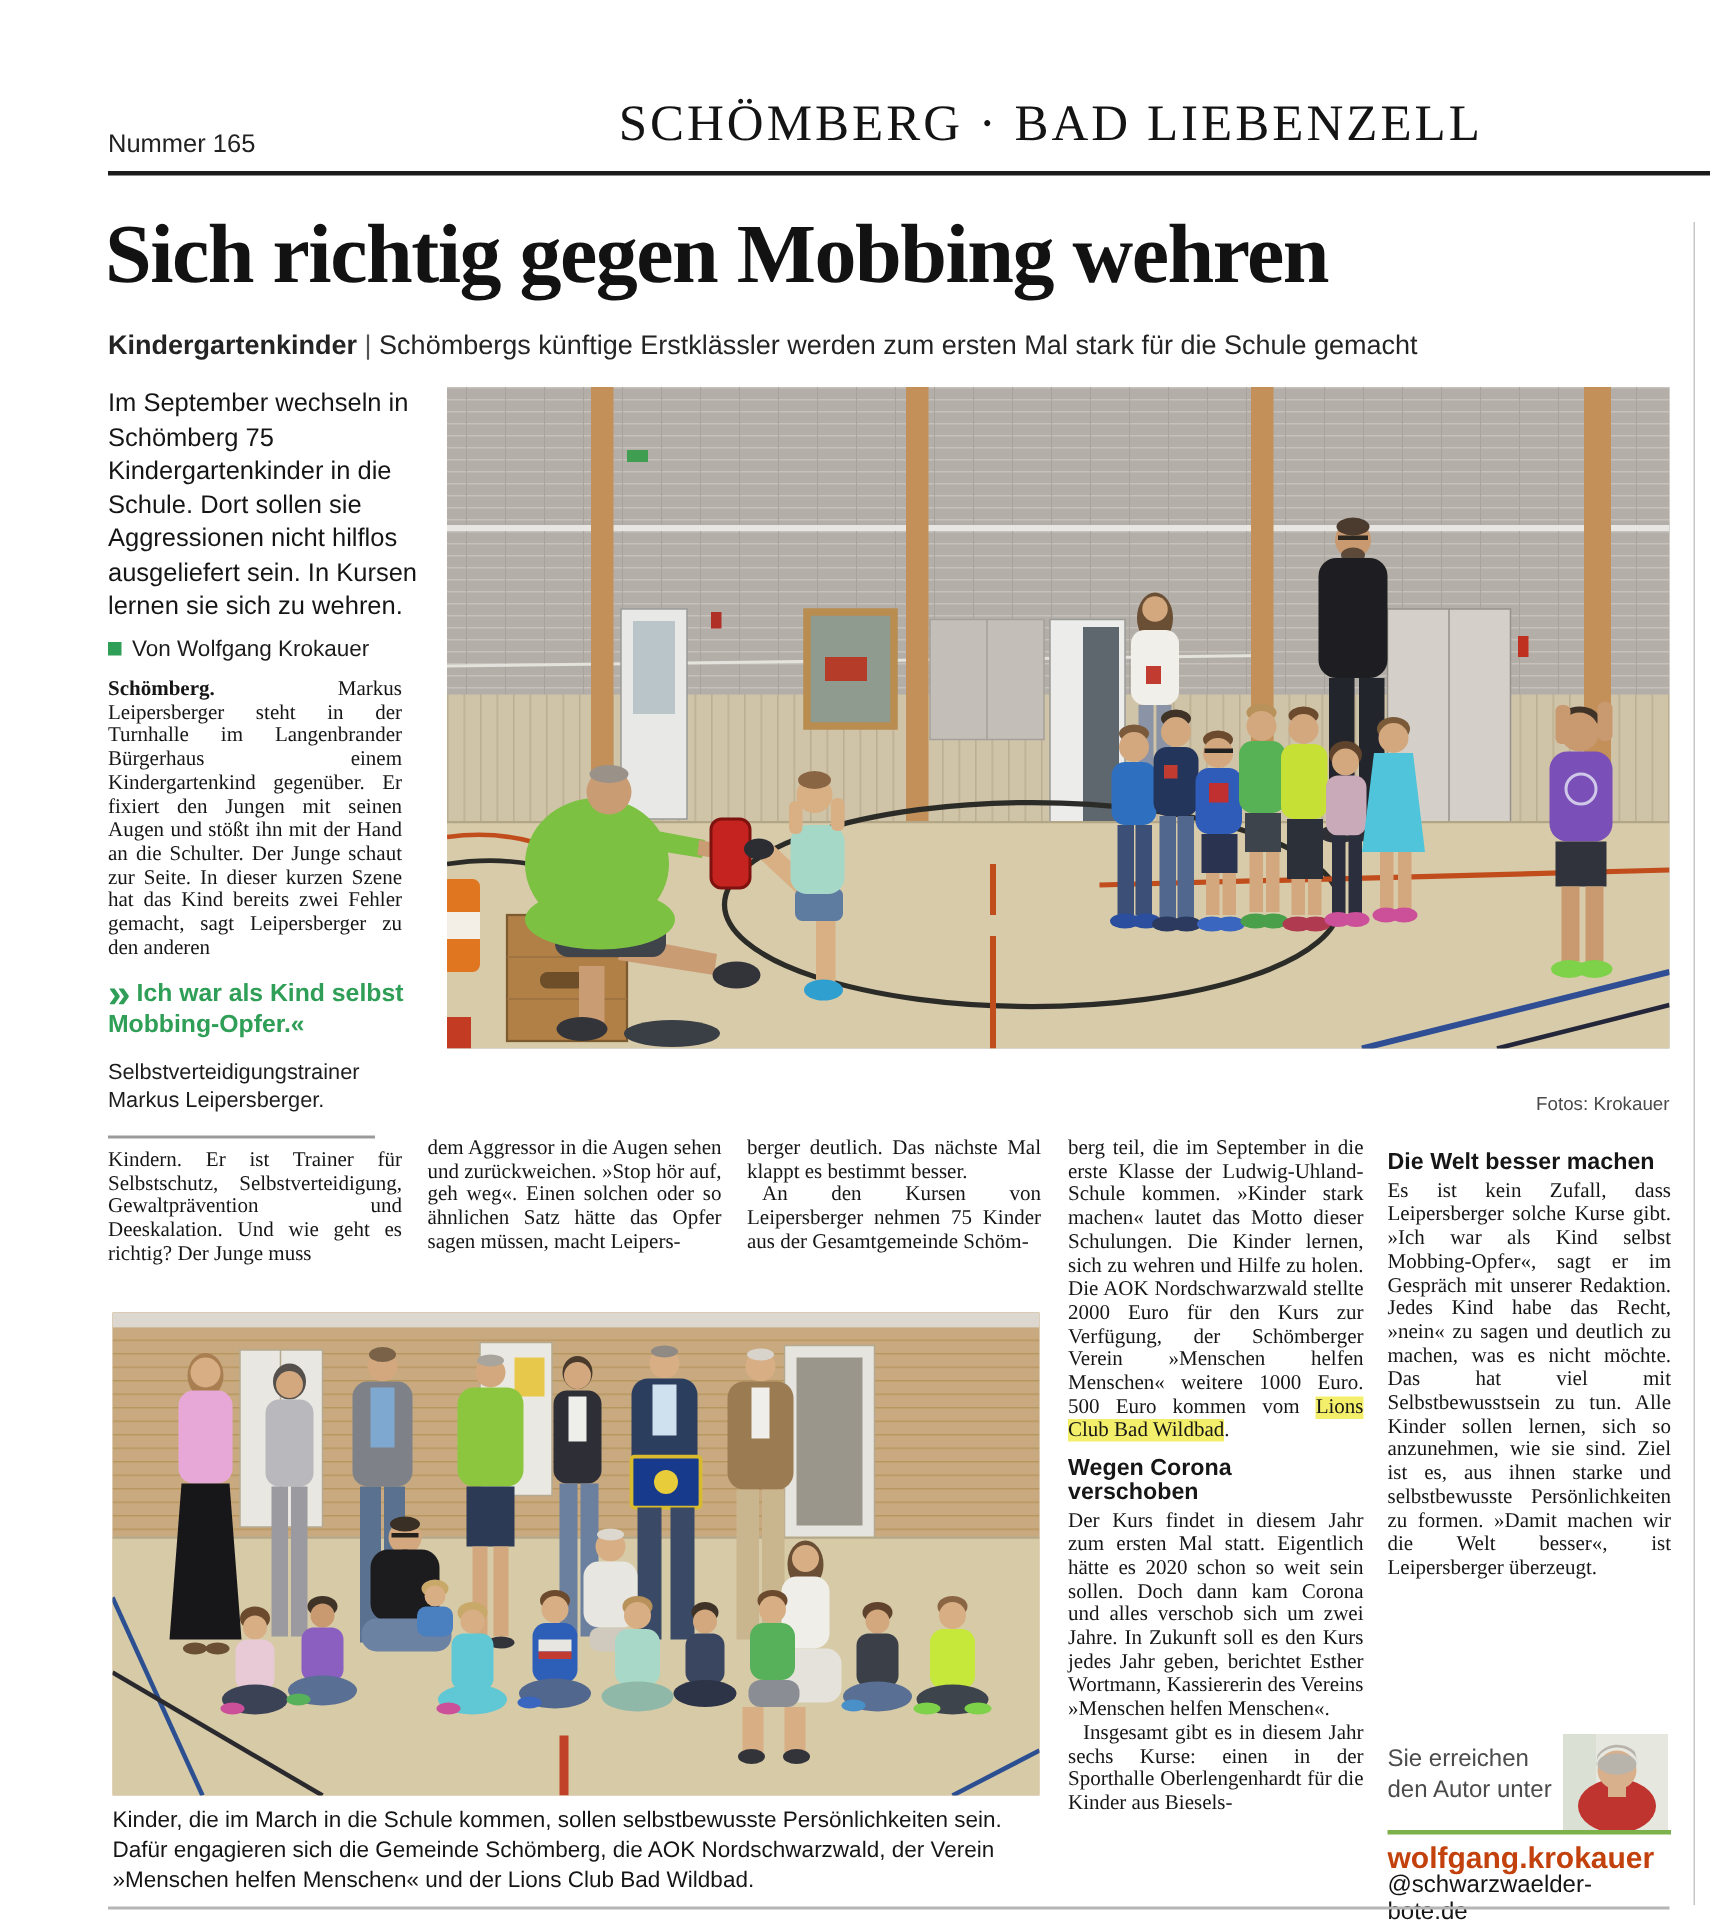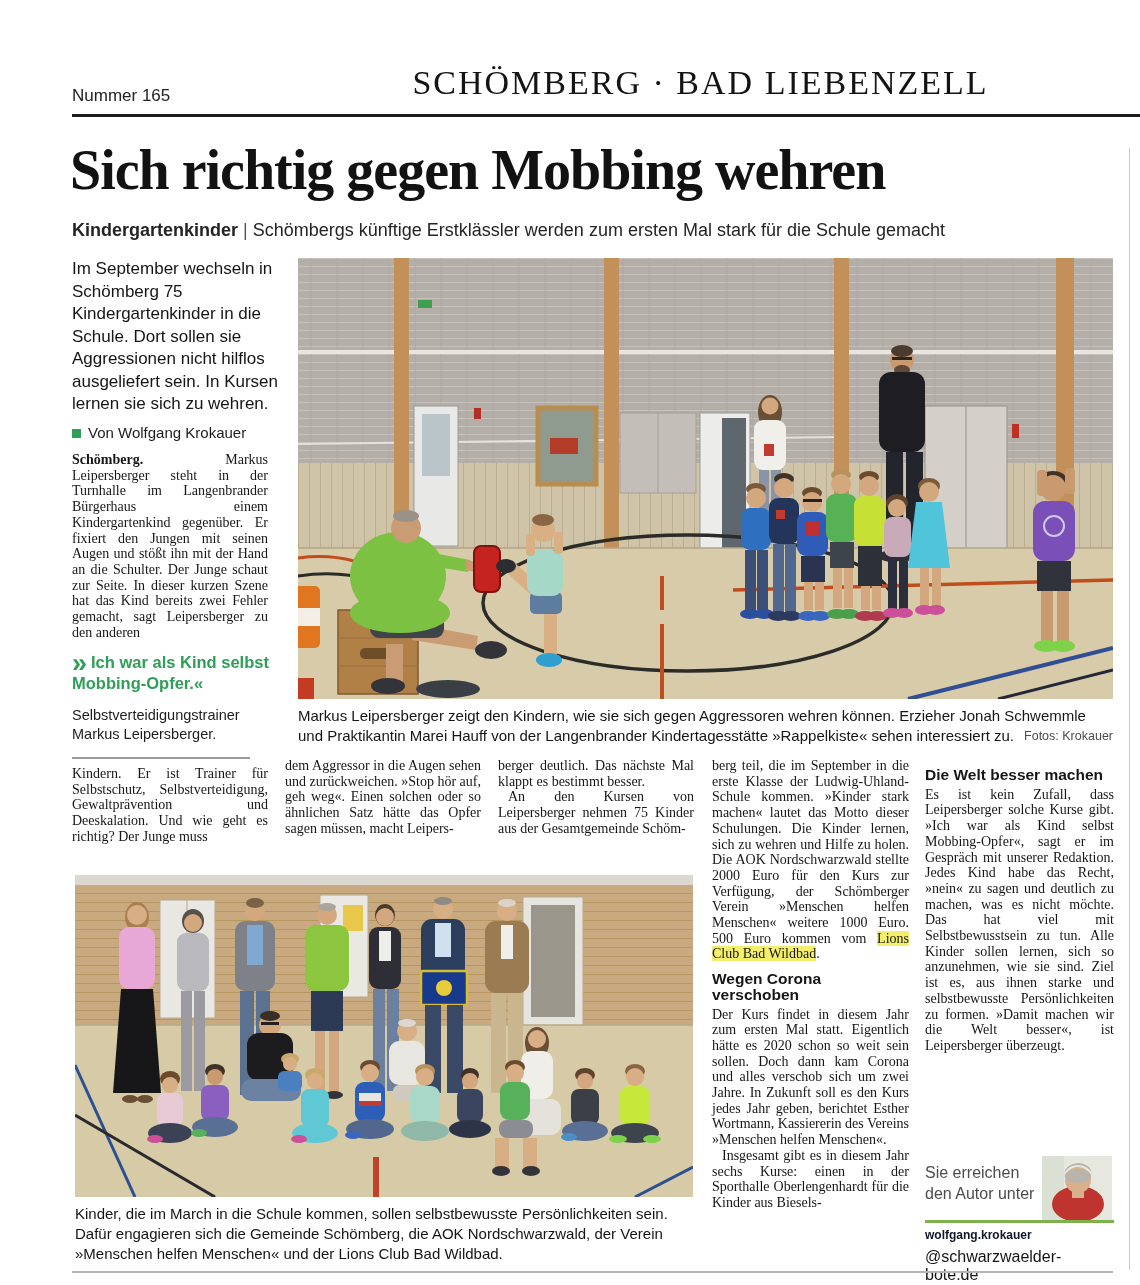--- a/index.html
+++ b/index.html
@@ -50,21 +50,21 @@
   .credit{position:absolute;right:0;top:20px;font-size:12.5px;color:#4a4a4a;}
   .group-photo{left:75px;top:875px;width:618px;height:322px;background:#c9aa80;}
   .group-caption{left:75px;top:1204px;width:618px;font-size:15px;line-height:20px;color:#151515;}
   svg{display:block;}
 
   
   .author-box{left:925px;top:1156px;width:189px;height:118px;}
   .author-label{position:absolute;left:0;top:6px;font-size:16px;line-height:21px;color:#4c4c4c;}
   .author-photo{position:absolute;right:2px;top:0;width:70px;height:64px;}
   .author-rule{position:absolute;left:0;top:64px;width:189px;height:3px;background:#7cb14b;}
-  .author-email1{position:absolute;left:0;top:72px;font-size:12px;font-weight:bold;color:#0f172a;}
+  .author-email1{position:absolute;left:0;top:72px;font-size:20px;font-weight:bold;color:#c2410c;}
   .author-email2{position:absolute;left:0;top:92px;font-size:16px;color:#141414;}
 
   
   .bottom-rule{left:72px;top:1271px;width:1041px;height:2px;background:#b5b5b5;}
   .right-rule{left:1129px;top:148px;width:1px;height:1122px;background:#c6c6c6;}
 </style>
 </head>
 <body>
 
 <div class="page">
@@ -311,21 +311,20 @@
             <rect x="739" y="303" width="34" height="30" fill="#30333c"></rect>
             <rect x="743" y="333" width="12" height="50" fill="#c9996f"></rect>
             <rect x="759" y="333" width="12" height="50" fill="#c9996f"></rect>
             <ellipse cx="748" cy="388" rx="12" ry="6" fill="#7ed24a"></ellipse>
             <ellipse cx="765" cy="388" rx="12" ry="6" fill="#7ed24a"></ellipse>
           </g>
       </g>
     </svg>
   </div>
   <div class="abs main-caption">
-    <span>Markus Leipersberger zeigt den Kindern, wie sie sich gegen Aggressoren wehren können.  Erzieher Jonah Schwemmle und Praktikantin Marei Hauff von der Langenbrander Kindertagesstätte »Rappelkiste« sehen interessiert zu.</span>
     <span class="credit">Fotos: Krokauer</span>
   </div>
 
   <div class="abs group-photo">
     <svg viewBox="0 0 618 322" width="618" height="322">
       <defs>
         <pattern id="planksB" width="30" height="9" patternUnits="userSpaceOnUse">
           <rect width="30" height="9" fill="#c9aa80"></rect>
           <path d="M0 0.5 H30" stroke="#b8965f" stroke-width="1"></path>
         </pattern>

